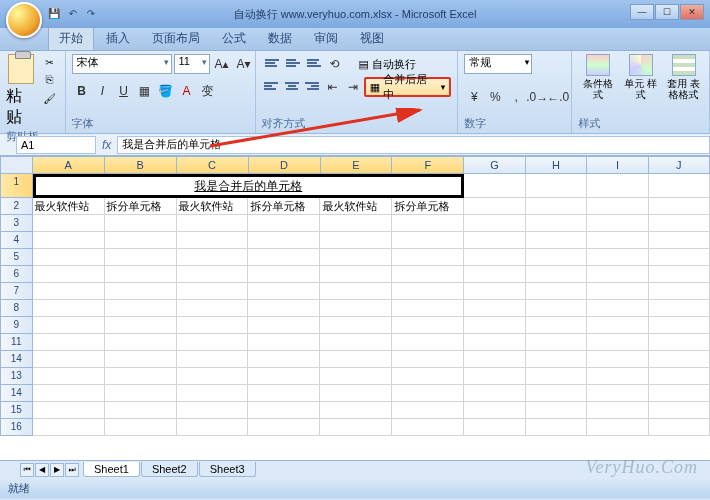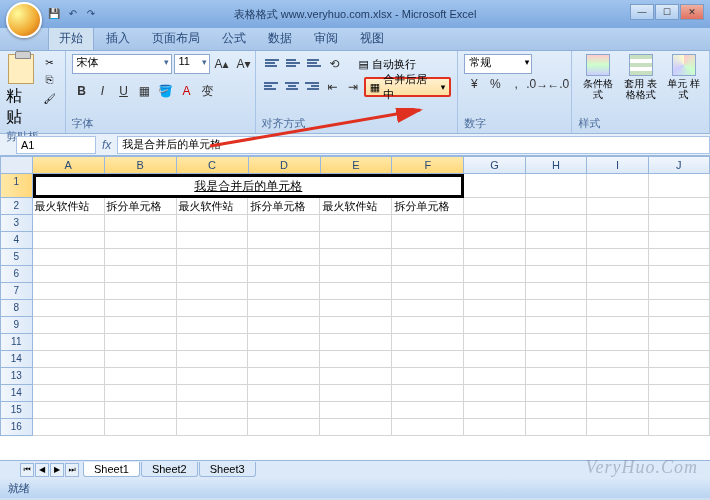--- a/index.html
+++ b/index.html
@@ -68,21 +68,21 @@
 </head>
 <body>
 
 <div class="titlebar">
   <div class="office-btn"></div>
   <div class="qat">
     <span>💾</span>
     <span>↶</span>
     <span>↷</span>
   </div>
-  <span class="titlebar-text">表格格式 www.veryhuo.com.xlsx - Microsoft Excel</span>
+  <span class="titlebar-text">自动换行 www.veryhuo.com.xlsx - Microsoft Excel</span>
   <div class="win-controls">
     <div class="win-btn">—</div>
     <div class="win-btn">☐</div>
     <div class="win-btn close">✕</div>
   </div>
 </div>
 
 <div class="ribbon-tabs" id="ribbon-tabs">
     <div class="ribbon-tab active">开始</div>
     <div class="ribbon-tab">插入</div>
@@ -196,48 +196,48 @@
         <div class="merge-btn">
             <span>▦</span>
             <span>合并后居中</span>
           </div>
       </div>
     </div>
     <div class="rg-label">对齐方式</div>
   </div>
 
   <div class="ribbon-group" style="min-width:100px">
-    <div class="rg-content" style="flex-direction:column;gap:0">
+    <div class="rg-content" style="flex-direction:column;gap:13px">
       <div class="num-combo">常规</div>
       <div class="btn-row">
         <div class="tool-btn">¥</div>
         <div class="tool-btn">%</div>
         <div class="tool-btn">,</div>
         <div class="tool-btn">.0→</div>
         <div class="tool-btn">←.0</div>
       </div>
     </div>
     <div class="rg-label">数字</div>
   </div>
 
   <div class="ribbon-group">
     <div class="rg-content">
       <div class="style-btn">
           <div class="style-icon" style="background:linear-gradient(#fcc,#cfc,#ccf)"></div>
           <div class="style-label">条件格式</div>
         </div>
       <div class="style-btn">
+          <div class="style-icon" style="background:conic-gradient(#fcc,#cfc,#ccf,#ffc)"></div>
+          <div class="style-label">单元
+样式</div>
+        </div>
+      <div class="style-btn">
           <div class="style-icon" style="background:repeating-linear-gradient(#c8e0c0 0 4px,#fff 4px 8px)"></div>
           <div class="style-label">套用
 表格格式</div>
-        </div>
-      <div class="style-btn">
-          <div class="style-icon" style="background:conic-gradient(#fcc,#cfc,#ccf,#ffc)"></div>
-          <div class="style-label">单元
-样式</div>
         </div>
     </div>
     <div class="rg-label">样式</div>
   </div>
 </div>
 
 <div class="formula-bar">
   <div class="name-box">A1</div>
   <span class="fx-label">fx</span>
   <div class="formula-input">我是合并后的单元格</div>

